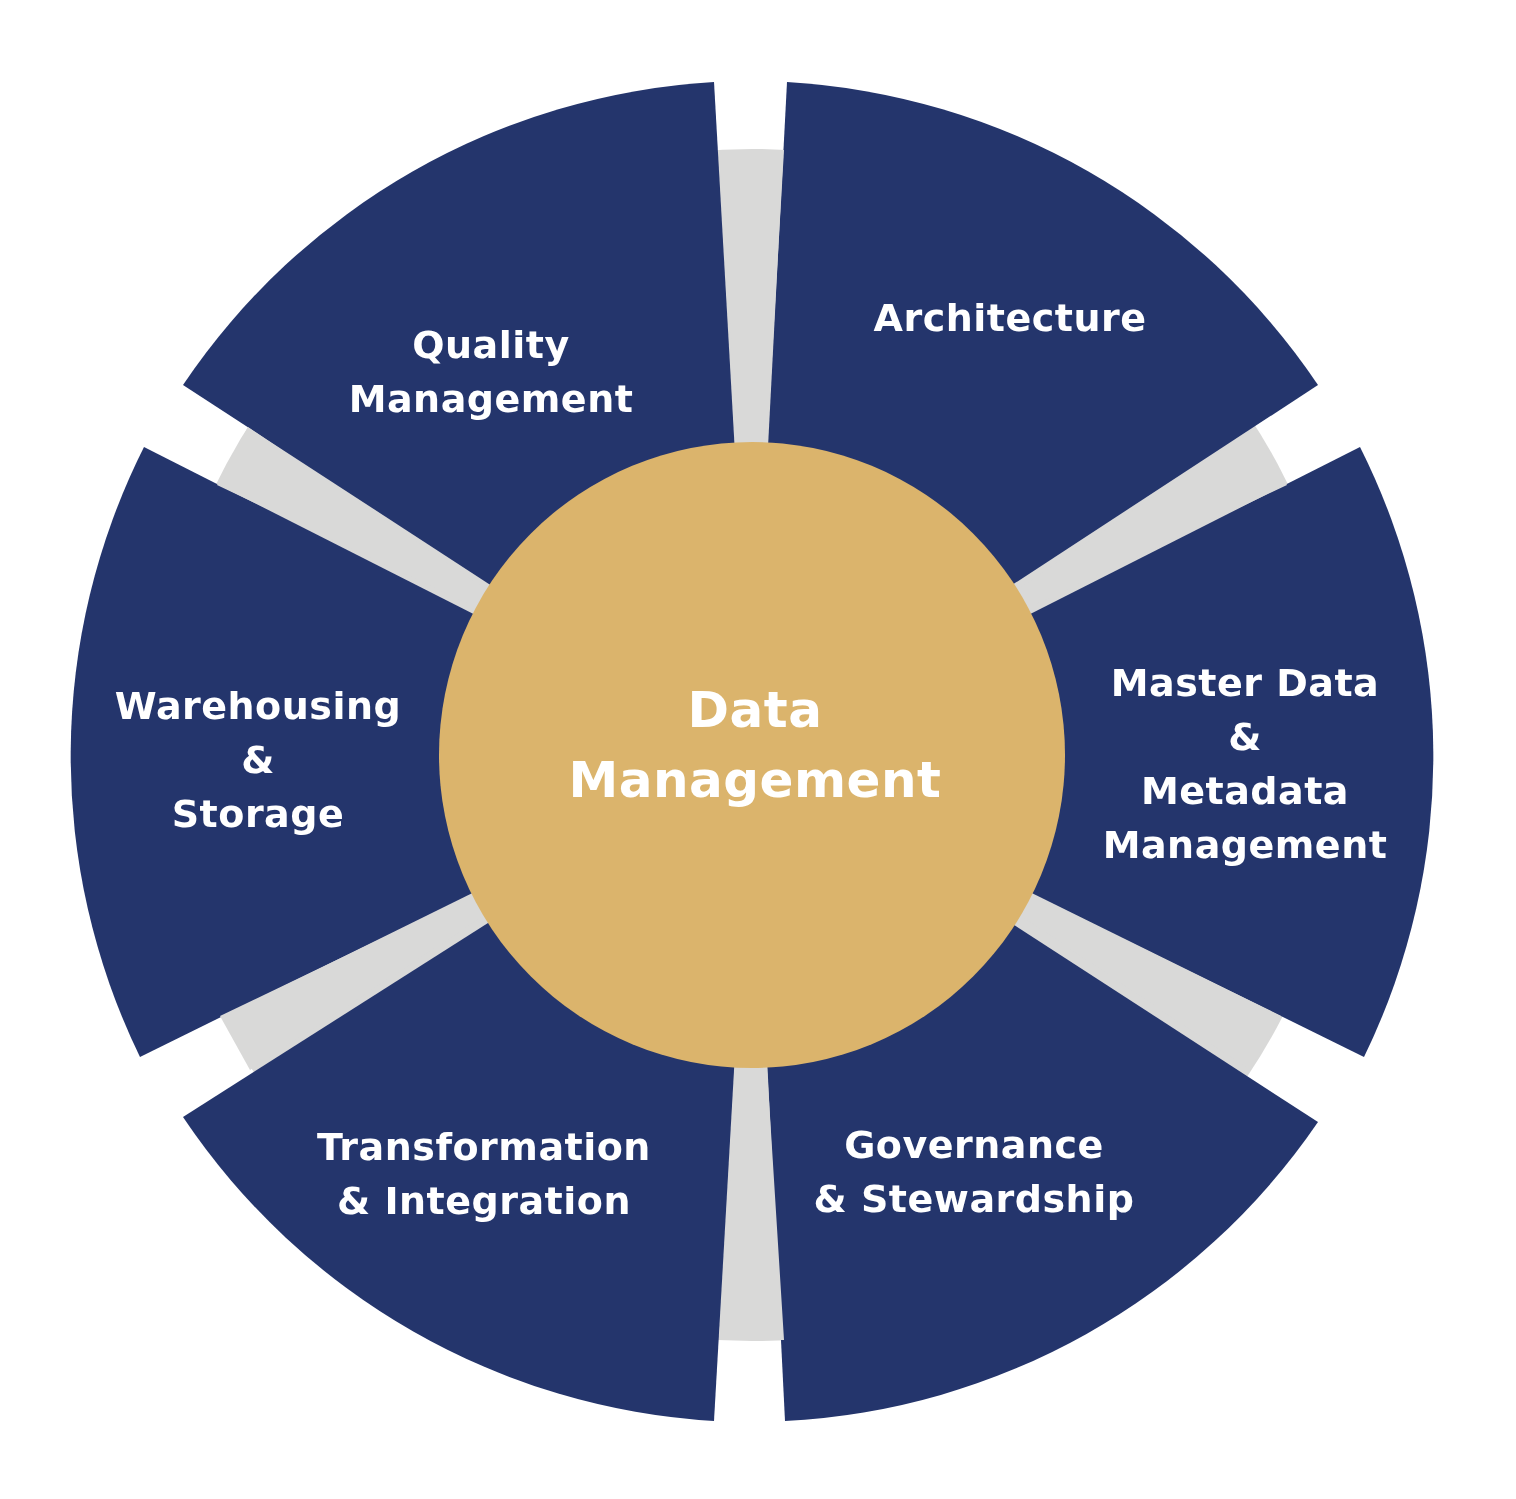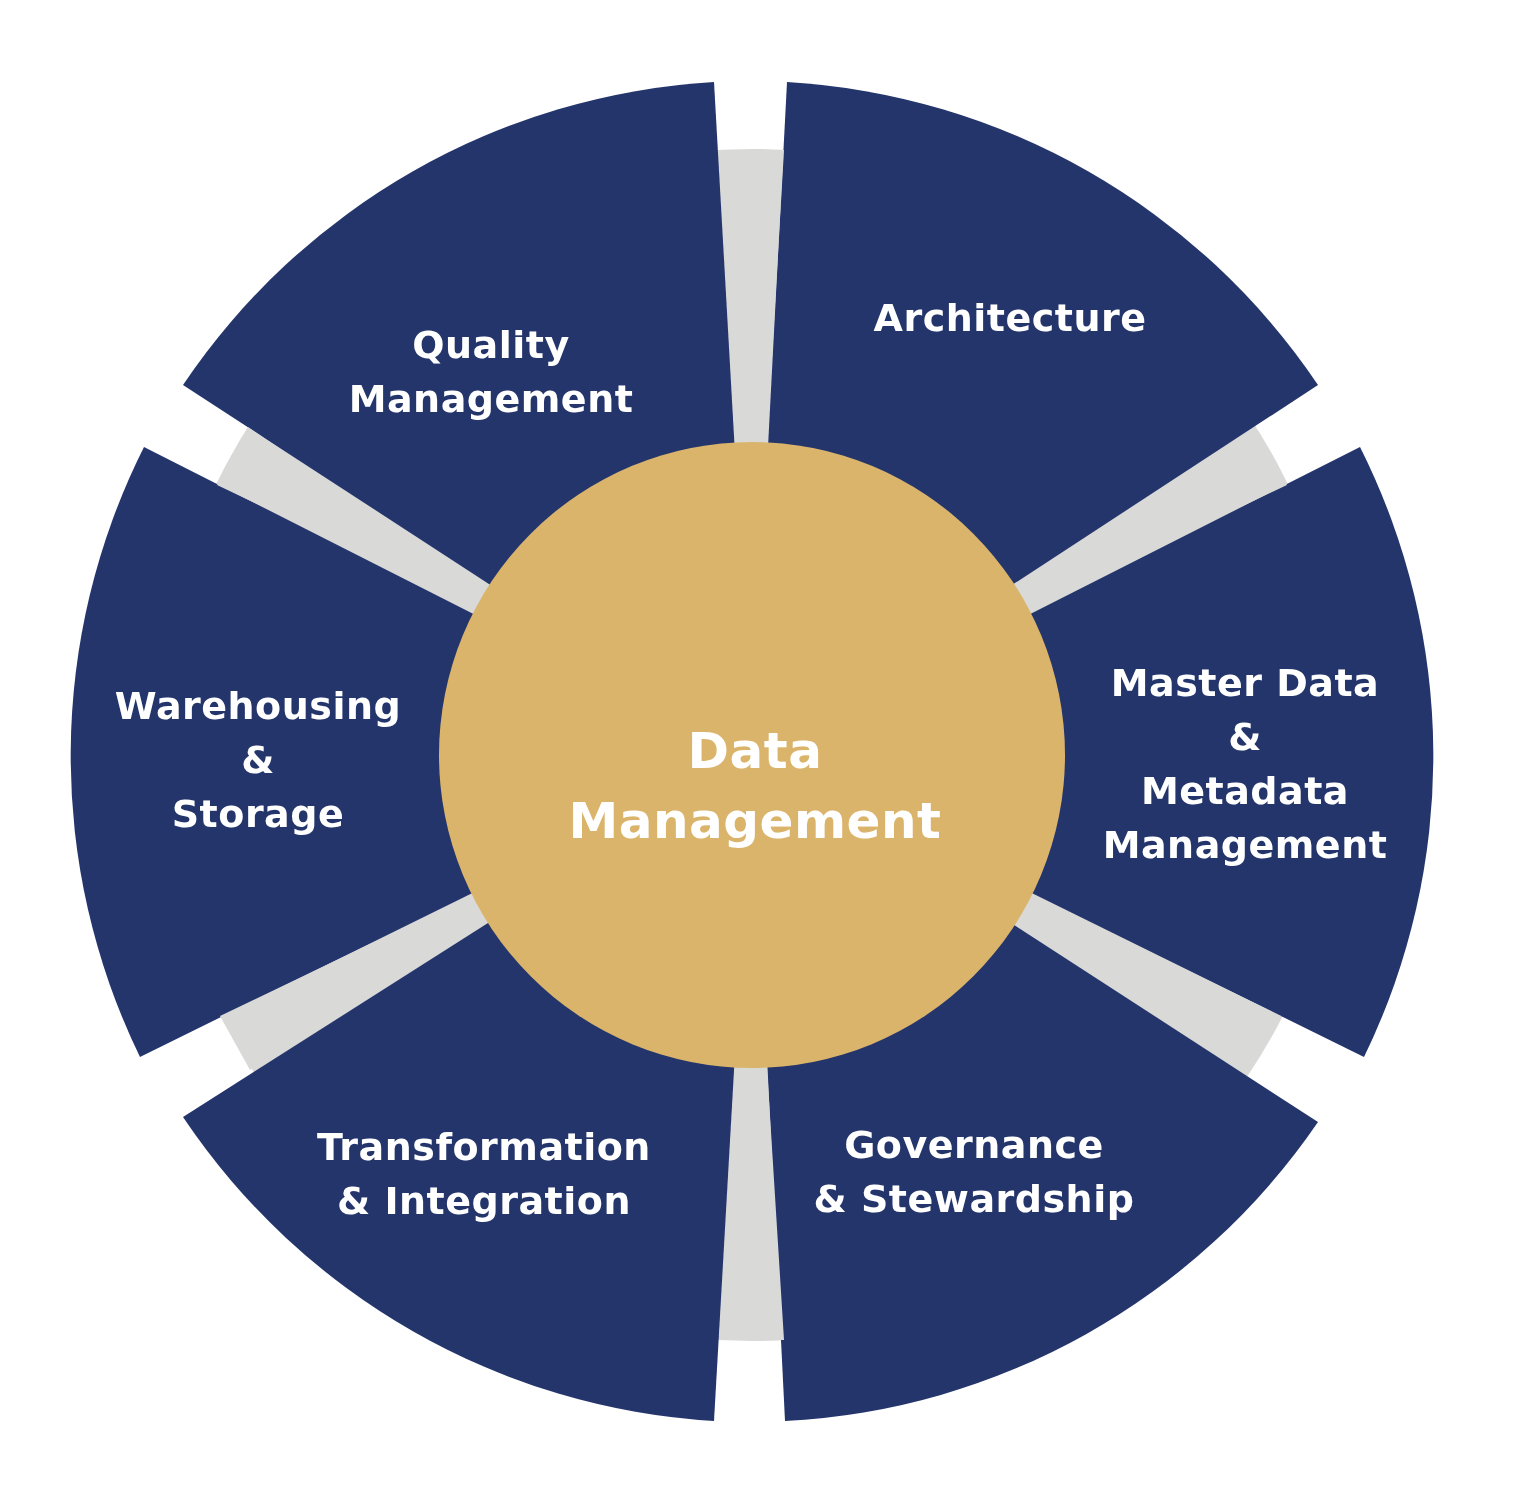--- a/index.html
+++ b/index.html
@@ -9,21 +9,21 @@
     position: absolute;
     color: #ffffff;
     font-family: "DejaVu Sans", sans-serif;
     font-weight: bold;
     text-align: center;
     white-space: pre-line;
     transform: translate(-50%, -50%);
     letter-spacing: 0.5px;
   }
   .seg-label { font-size: 38px; line-height: 54px; }
-  .center-label { font-size: 50px; line-height: 70px; margin-top: 41px; }
+  .center-label { font-size: 50px; line-height: 70px; }
 </style>
 </head>
 <body>
 
 <svg id="diagram" viewBox="0 0 1516 1499" xmlns="http://www.w3.org/2000/svg">
   <circle cx="752" cy="745" r="596" fill="#D9D9D8"></circle>
 
   <path fill="#24356C" d="M 714 82 A 688 688 0 0 0 183 385 L 752 755 Z"></path>
   <path fill="#24356C" d="M 787 82 A 688 688 0 0 1 1318 385 L 752 755 Z"></path>
   <path fill="#24356C" d="M 1360 447 A 688 688 0 0 1 1364 1057 L 752 755 Z"></path>

